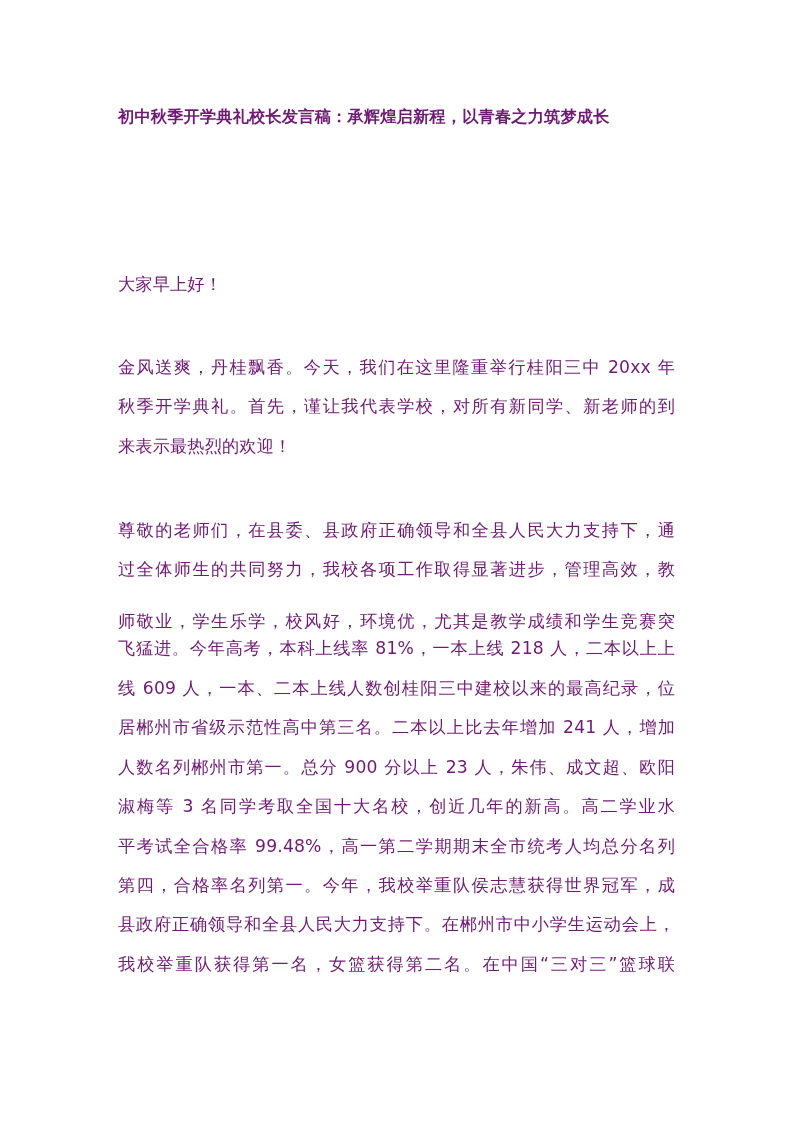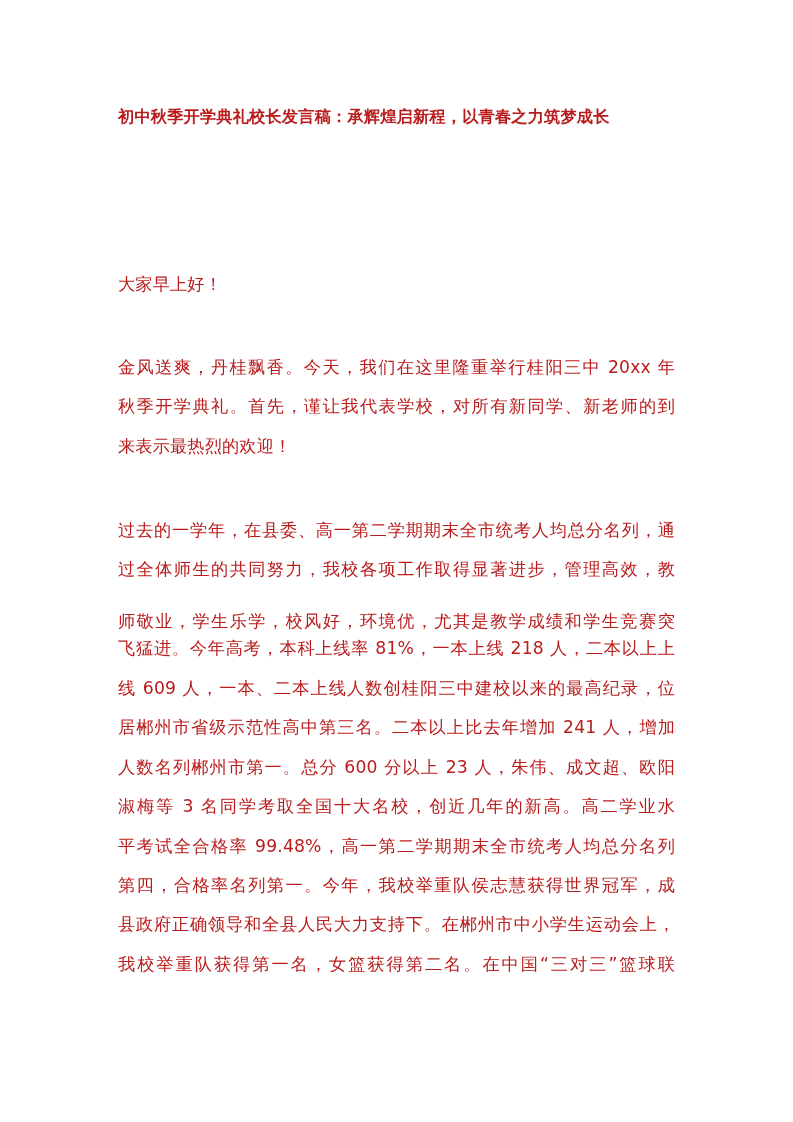--- a/index.html
+++ b/index.html
@@ -20,21 +20,21 @@
       left: 0; top: 0;
       width: 793px; height: 1122px;
       background: #ffffff;
     }
     .line {
       position: absolute;
       left: 118px;
       white-space: nowrap;
       font-size: 17.2px;
       line-height: 22px;
-      color: #b91c1c;
+      color: #701a75;
       letter-spacing: 0.15px;
     }
     .title {
       font-weight: bold;
       font-size: 16.2px;
       letter-spacing: 0.2px;
     }
     .just {
       width: 557px;
       text-align: justify;
@@ -51,27 +51,27 @@
 
   <div class="line" style="top:273px;">大家早上好！</div>
 
   <div>
     <div class="line just" style="top:356px;">金风送爽，丹桂飘香。今天，我们在这里隆重举行桂阳三中 20xx 年</div>
     <div class="line just" style="top:395px;">秋季开学典礼。首先，谨让我代表学校，对所有新同学、新老师的到</div>
     <div class="line" style="top:435px;">来表示最热烈的欢迎！</div>
   </div>
 
   <div>
-    <div class="line just" style="top:519px;">过去的一学年，在县委、高一第二学期期末全市统考人均总分名列，通</div>
+    <div class="line just" style="top:519px;">尊敬的老师们，在县委、县政府正确领导和全县人民大力支持下，通</div>
     <div class="line just" style="top:558px;">过全体师生的共同努力，我校各项工作取得显著进步，管理高效，教</div>
     <div class="line just" style="top:610px;">师敬业，学生乐学，校风好，环境优，尤其是教学成绩和学生竞赛突</div>
     <div class="line just" style="top:637px;">飞猛进。今年高考，本科上线率 81%，一本上线 218 人，二本以上上</div>
     <div class="line just" style="top:677px;">线 609 人，一本、二本上线人数创桂阳三中建校以来的最高纪录，位</div>
     <div class="line just" style="top:716px;">居郴州市省级示范性高中第三名。二本以上比去年增加 241 人，增加</div>
-    <div class="line just" style="top:756px;">人数名列郴州市第一。总分 600 分以上 23 人，朱伟、成文超、欧阳</div>
+    <div class="line just" style="top:756px;">人数名列郴州市第一。总分 900 分以上 23 人，朱伟、成文超、欧阳</div>
     <div class="line just" style="top:795px;">淑梅等 3 名同学考取全国十大名校，创近几年的新高。高二学业水</div>
     <div class="line just" style="top:835px;">平考试全合格率 99.48%，高一第二学期期末全市统考人均总分名列</div>
     <div class="line just" style="top:874px;">第四，合格率名列第一。今年，我校举重队侯志慧获得世界冠军，成</div>
     <div class="line just" style="top:913px;">县政府正确领导和全县人民大力支持下。在郴州市中小学生运动会上，</div>
     <div class="line just" style="top:953px;">我校举重队获得第一名，女篮获得第二名。在中国“三对三”篮球联</div>
     <div class="line just" style="top:992px;"></div>
   </div>
 
 </div>
 

